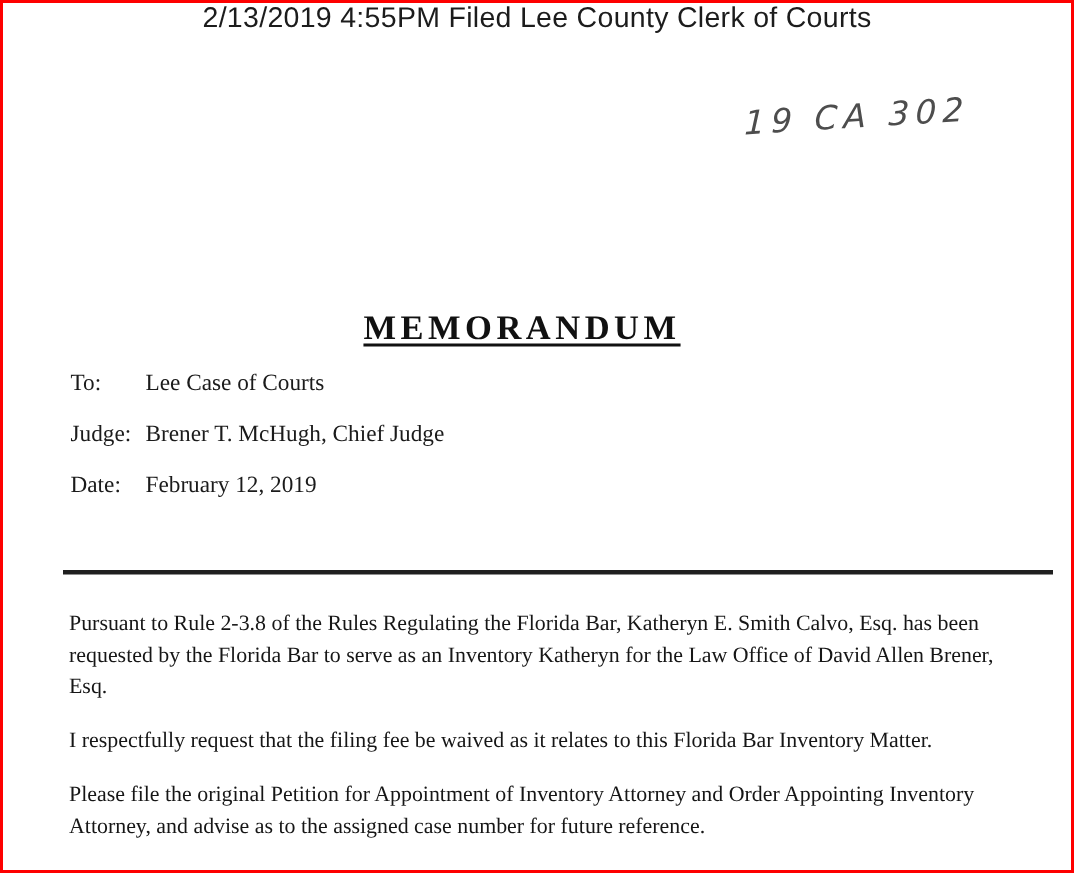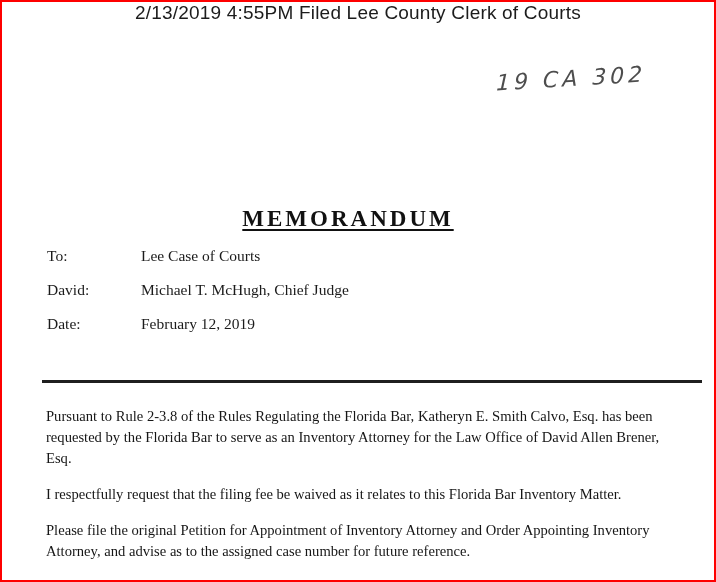--- a/index.html
+++ b/index.html
@@ -58,21 +58,20 @@
     position: absolute;
     top: 244px;
     left: 45px;
     right: 10px;
     font-size: 15.5px;
   }
   .field-row {
     display: flex;
     line-height: 20px;
     margin-bottom: 14px;
-    gap: 44px;
   }
   .field-label { flex: 0 0 50px; white-space: pre; }
   .field-value { white-space: pre; }
   .rule {
     position: absolute;
     top: 378px;
     left: 40px;
     width: 660px;
     height: 3px;
     background: #1f1f1f;
@@ -99,35 +98,35 @@
   <div class="handwritten">19 CA 302</div>
 
   <h1 class="memo-title">MEMORANDUM</h1>
 
   <div class="fields">
     <div class="field-row">
       <span class="field-label">To:</span>
       <span class="field-value">Lee Case of Courts</span>
     </div>
     <div class="field-row">
-      <span class="field-label">David:</span>
-      <span class="field-value">Michael T. McHugh, Chief Judge</span>
+      <span class="field-label">Judge:</span>
+      <span class="field-value">Brener T. McHugh, Chief Judge</span>
     </div>
     <div class="field-row">
       <span class="field-label">Date:</span>
       <span class="field-value">February 12, 2019</span>
     </div>
   </div>
 
   <div class="rule"></div>
 
   <div class="memo-body">
     <div class="para">
       <div class="pline">Pursuant to Rule 2-3.8 of the Rules Regulating the Florida Bar, Katheryn E. Smith Calvo, Esq. has been</div>
-      <div class="pline">requested by the Florida Bar to serve as an Inventory Attorney for the Law Office of David Allen Brener,</div>
+      <div class="pline">requested by the Florida Bar to serve as an Inventory Katheryn for the Law Office of David Allen Brener,</div>
       <div class="pline">Esq.</div>
     </div>
     <div class="para">
       <div class="pline">I respectfully request that the filing fee be waived as it relates to this Florida Bar Inventory Matter.</div>
     </div>
     <div class="para">
       <div class="pline">Please file the original Petition for Appointment of Inventory Attorney and Order Appointing Inventory</div>
       <div class="pline">Attorney, and advise as to the assigned case number for future reference.</div>
     </div>
   </div>

